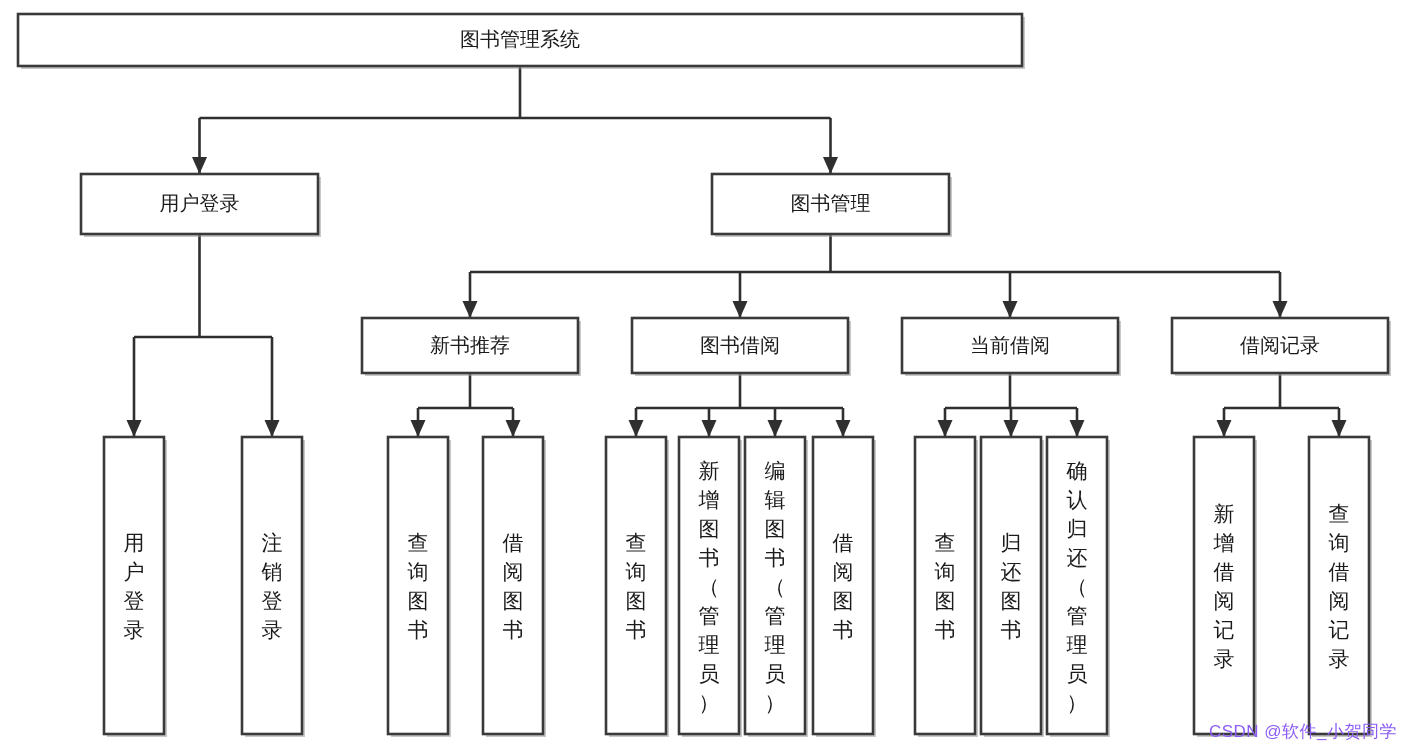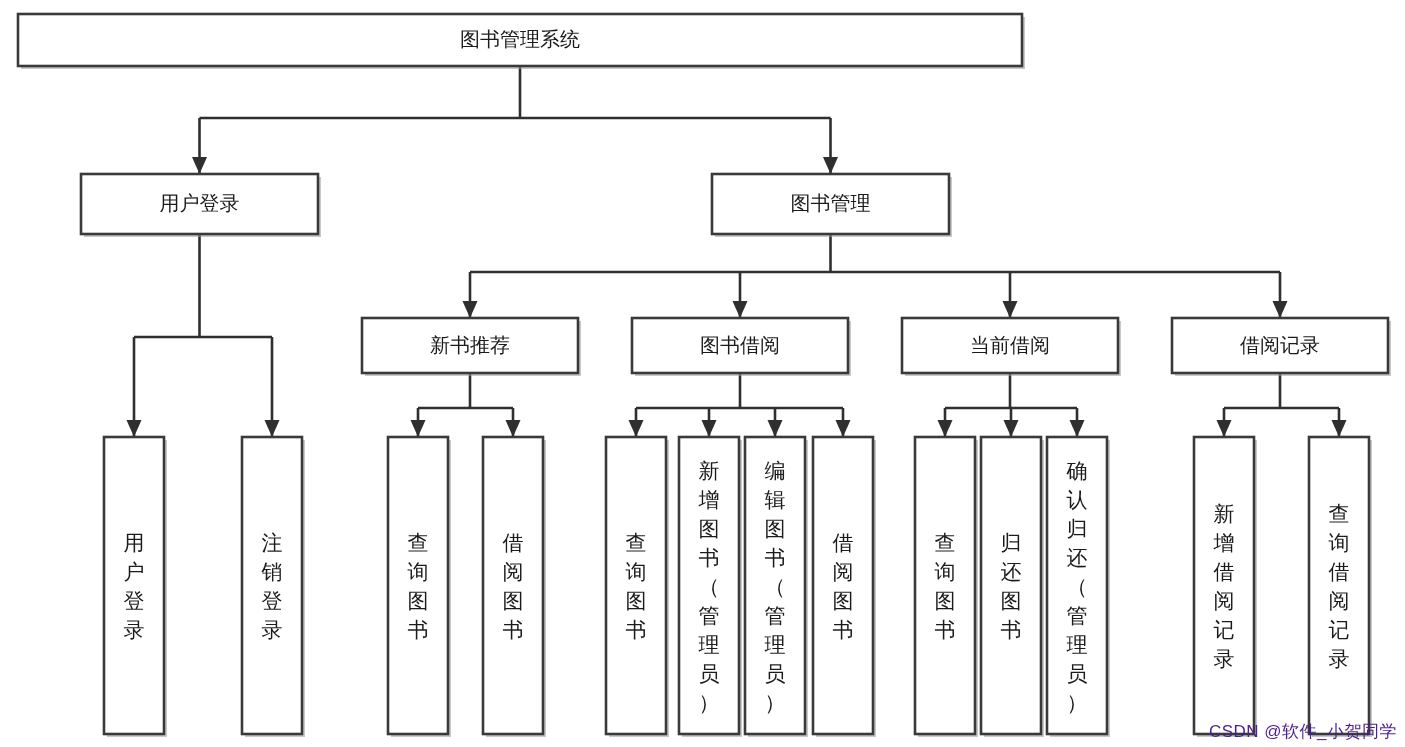--- a/index.html
+++ b/index.html
@@ -59,21 +59,21 @@
     font-family: "Liberation Sans", "DejaVu Sans", sans-serif;
     font-size: 21px;
     text-anchor: middle;
   }
   .watermark {
     position: absolute;
     right: 8px;
     bottom: 4px;
     font-family: "Liberation Sans", "DejaVu Sans", sans-serif;
     font-size: 17px;
-    color: #4c1d95;
+    color: #8b5cf6;
     letter-spacing: 0.5px;
     white-space: nowrap;
     user-select: none;
   }
 </style>
 </head>
 <body>
 
 <div id="diagram-root">
   <svg id="diagram-svg" viewBox="0 0 1405 747" xmlns="http://www.w3.org/2000/svg">

